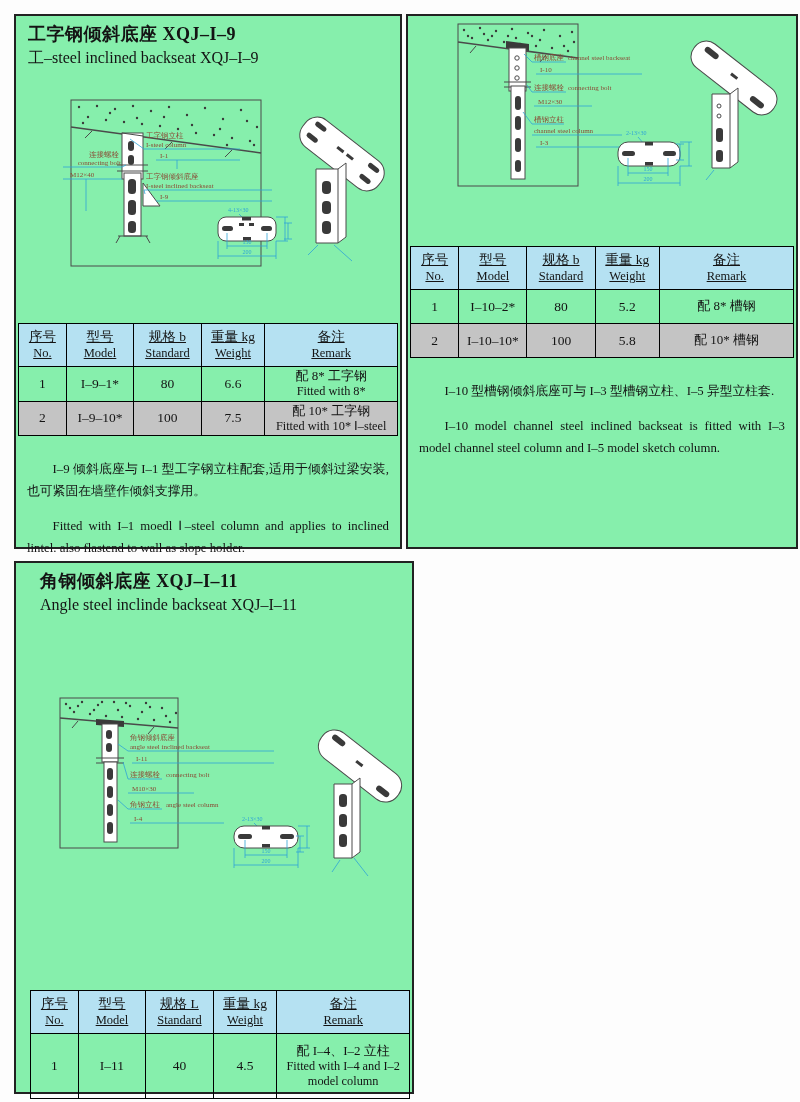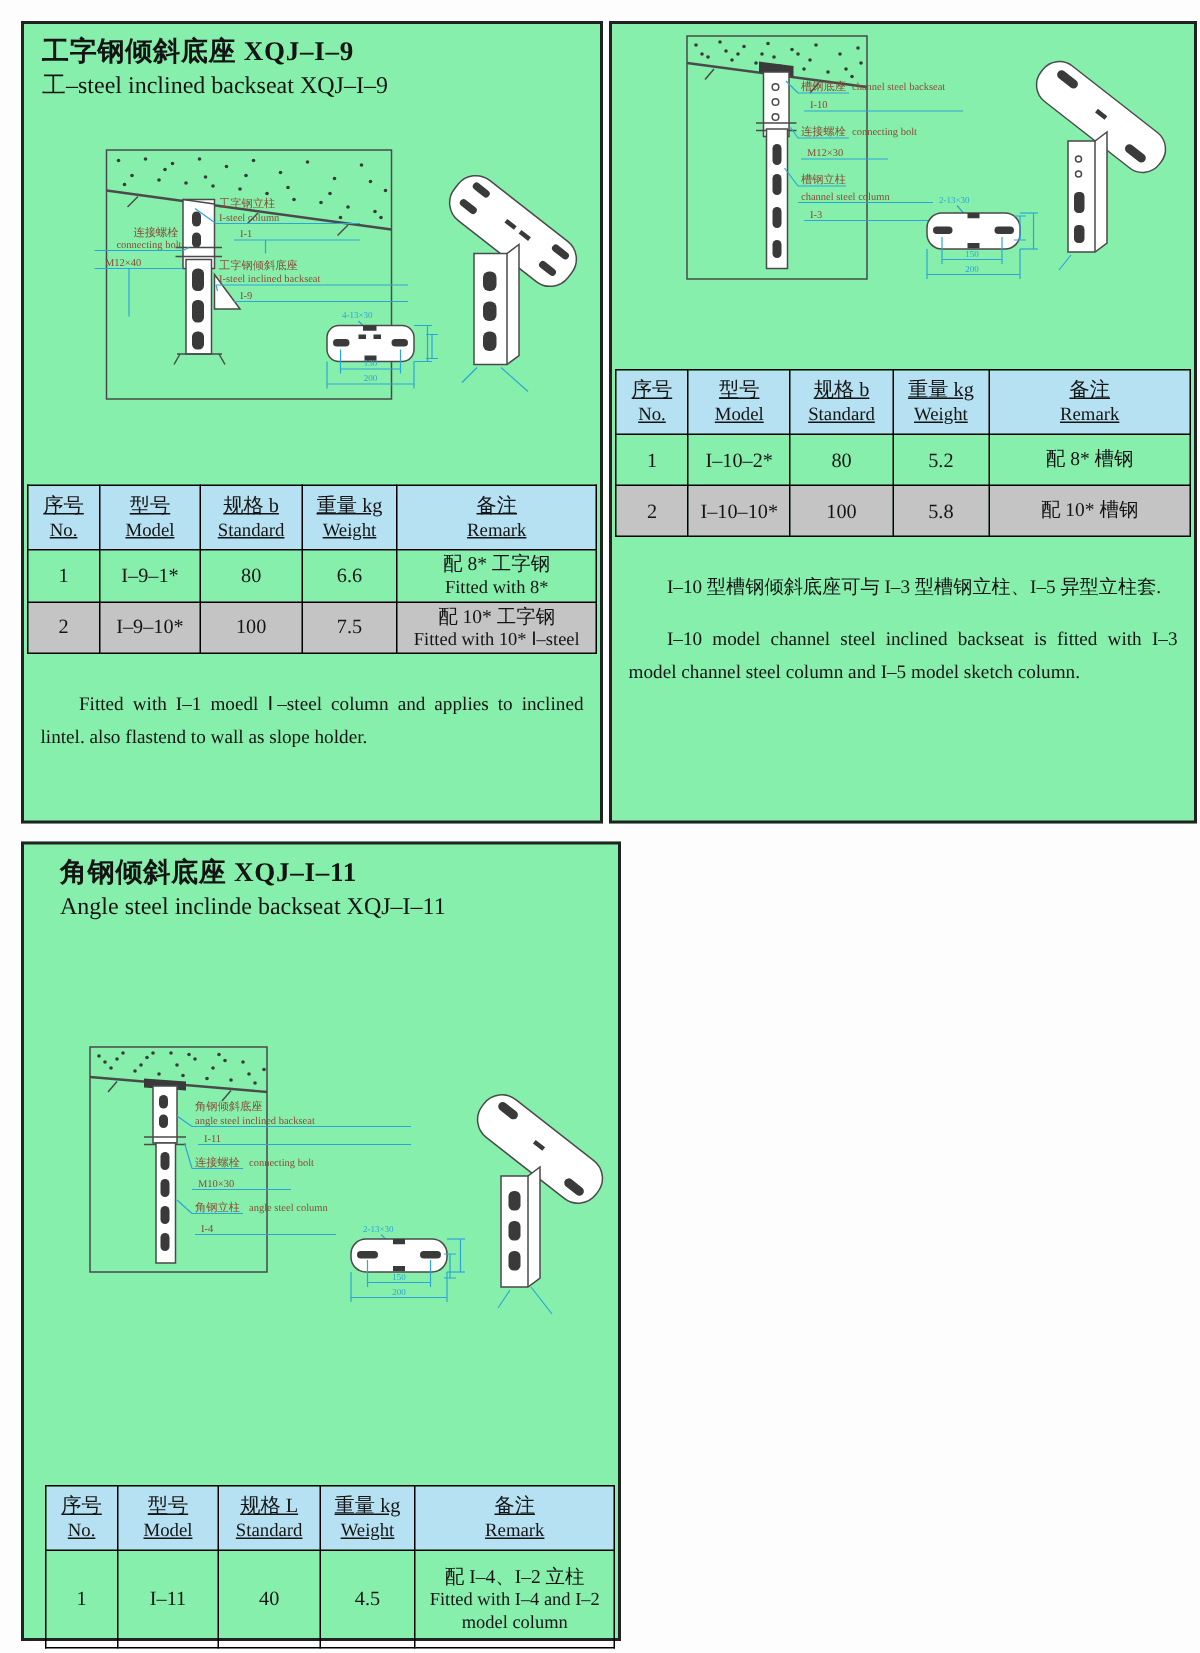--- a/index.html
+++ b/index.html
@@ -238,20 +238,21 @@
       <td>7.5</td>
       <td>
             <div class="rm-zh">配 10* 工字钢</div>
             <div class="rm-en">Fitted with 10* Ⅰ–steel</div>
           </td>
     </tr>
   </tbody>
     </table>
 
   <div class="notes">
+    <p>I–9 倾斜底座与 I–1 型工字钢立柱配套,适用于倾斜过梁安装,也可紧固在墙壁作倾斜支撑用。</p>
     <p>Fitted with I–1 moedl Ⅰ–steel column and applies to inclined lintel. also flastend to wall as slope holder.</p>
   </div>
 </div>
 
 <div class="panel" id="panel2">
 
   <div class="drawing">
     <svg viewBox="0 0 372 230">
       <g>
         <rect x="42" y="8" width="120" height="162" class="struct"></rect>

